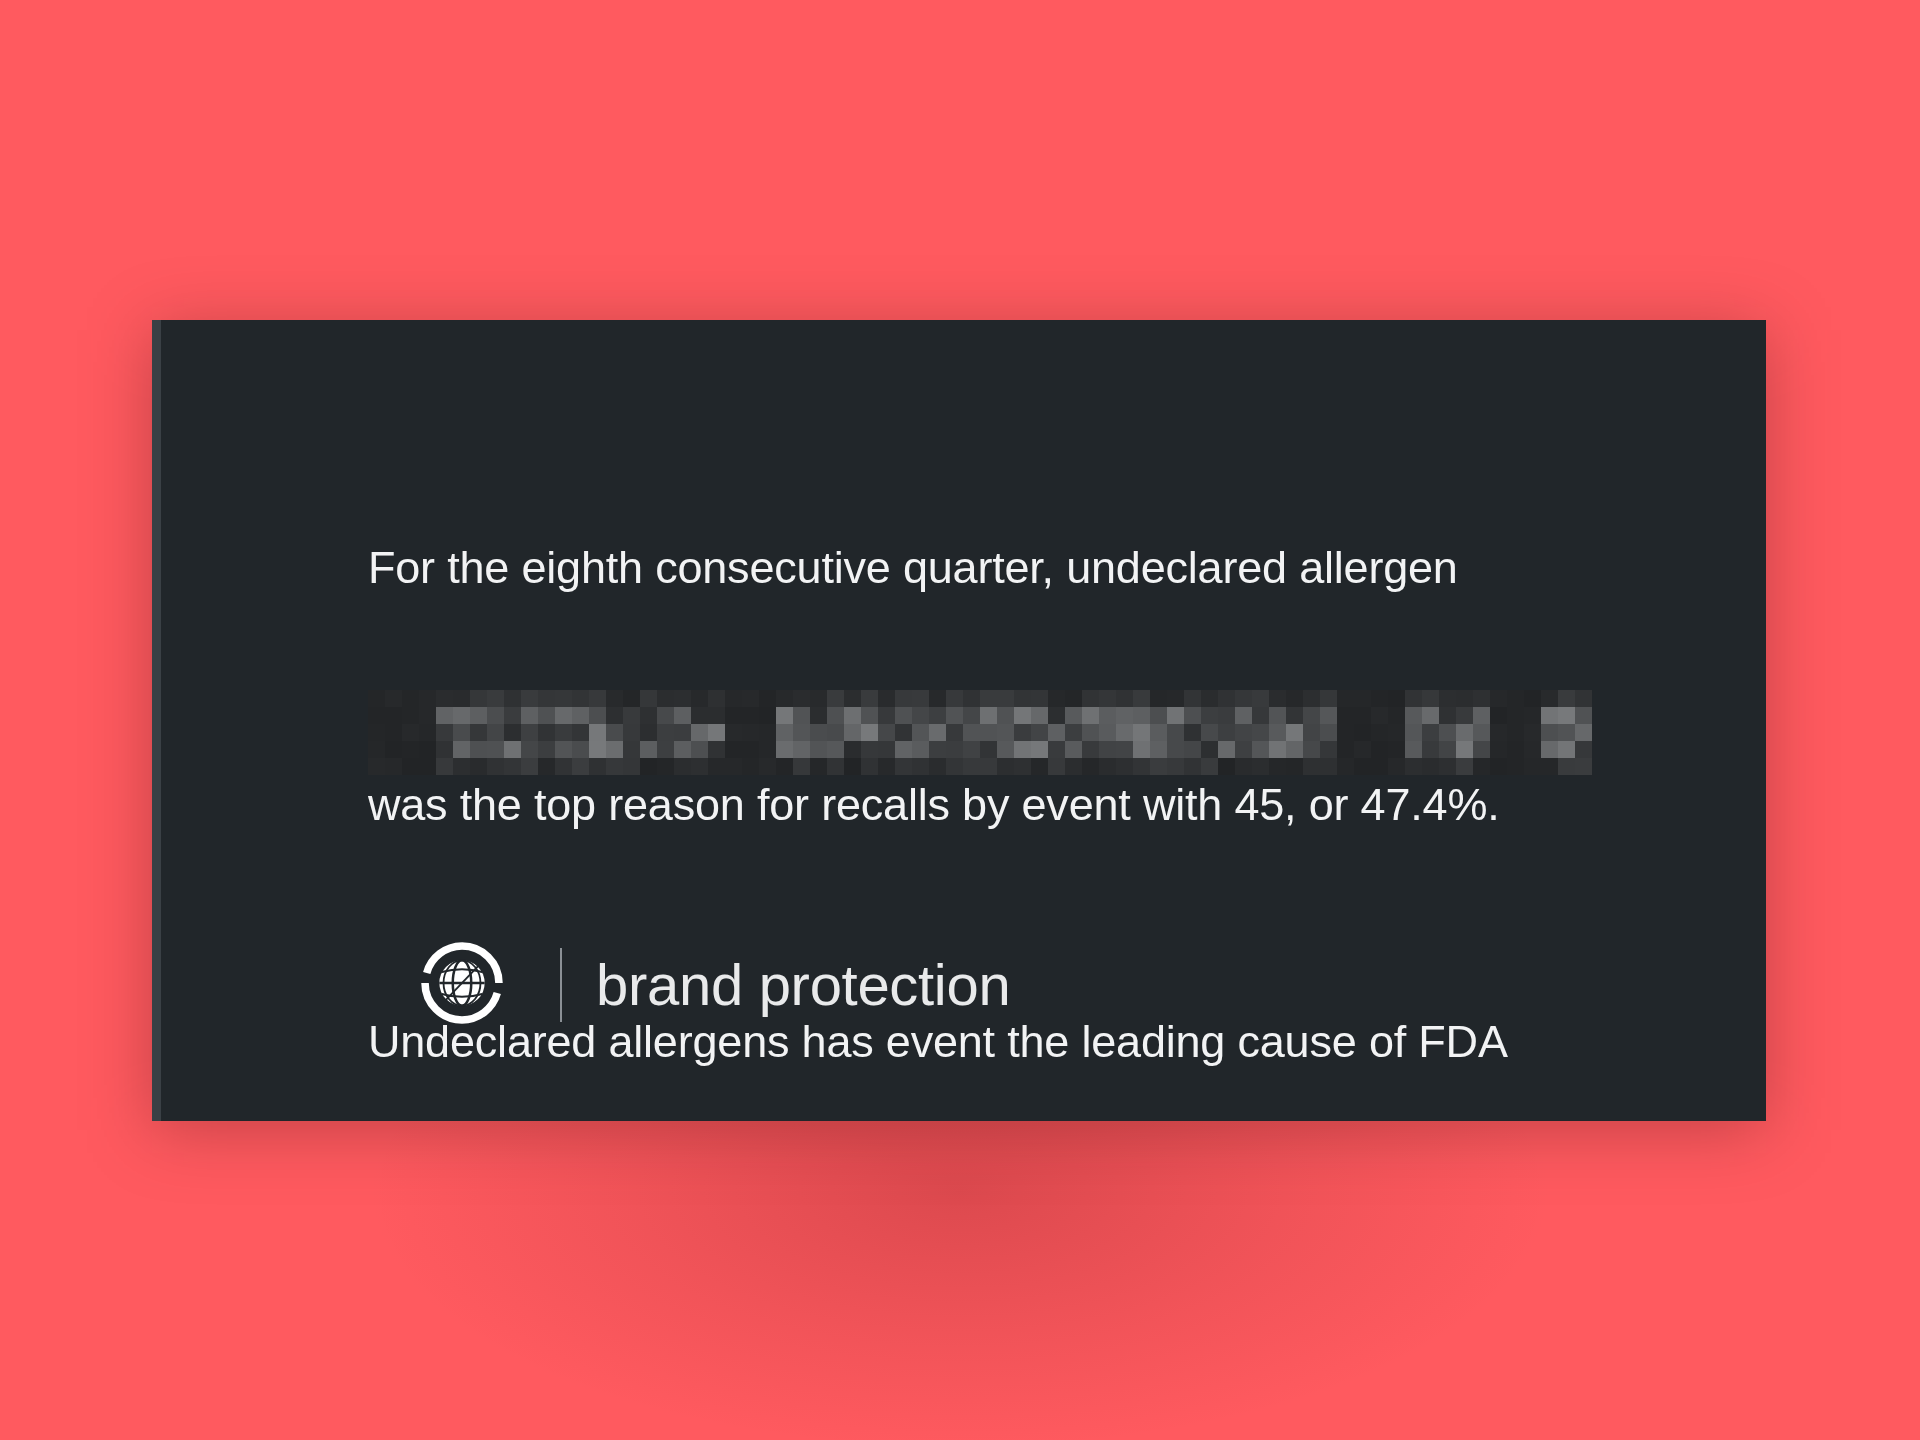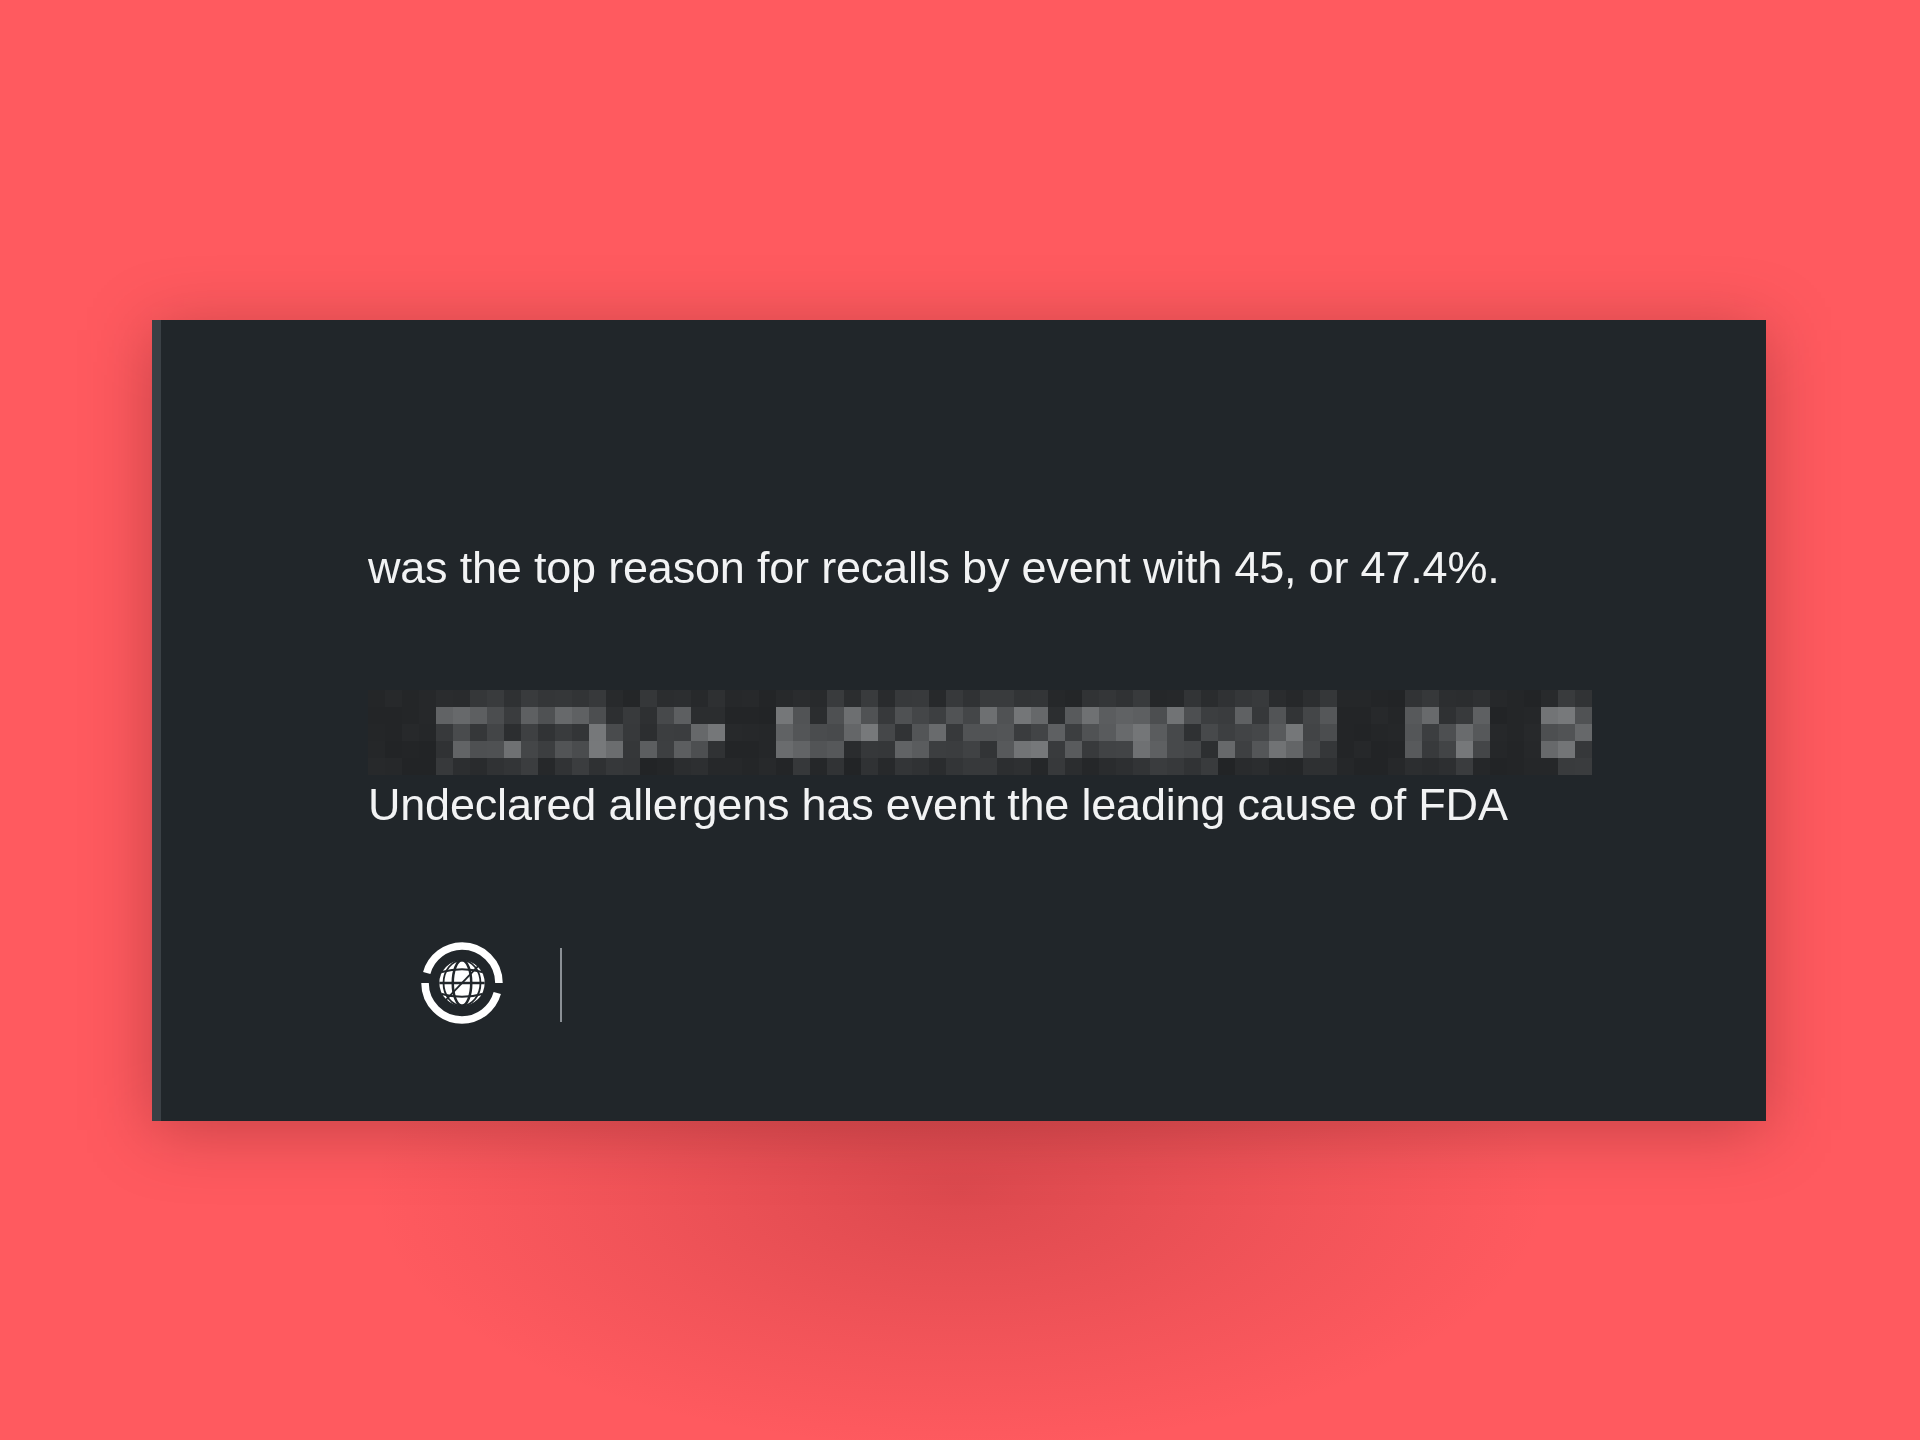--- a/index.html
+++ b/index.html
@@ -130,20 +130,21 @@
 
 <div class="bg-vignette"></div>
 
 <div class="card-shadow"></div>
 
 <div class="card">
 
   <div class="card-edge"></div>
 
   <div class="statement">
+    <span class="line">For the eighth consecutive quarter, undeclared allergen</span>
     <span class="line">was the top reason for recalls by event with 45, or 47.4%.</span>
     <span class="line">Undeclared allergens has event the leading cause of FDA</span>
     
   </div>
 
   <div class="redaction" id="redaction">
       <span class="mos" style="left: 0px; top: 0px; width: 17px; height: 17px; background: rgb(36, 38, 40);"></span>
       <span class="mos" style="left: 17px; top: 0px; width: 17px; height: 17px; background: rgb(39, 41, 43);"></span>
       <span class="mos" style="left: 34px; top: 0px; width: 17px; height: 17px; background: rgb(36, 38, 40);"></span>
       <span class="mos" style="left: 51px; top: 0px; width: 17px; height: 17px; background: rgb(38, 40, 42);"></span>
@@ -518,15 +519,16 @@
 
         <ellipse cx="50" cy="50" rx="11" ry="27" fill="none" stroke="#21262a" stroke-width="3"></ellipse>
         <ellipse cx="50" cy="50" rx="22" ry="27" fill="none" stroke="#21262a" stroke-width="2.2"></ellipse>
         <line x1="23" y1="50" x2="77" y2="50" stroke="#21262a" stroke-width="3"></line>
         <path d="M 26 37 Q 50 30 74 37" fill="none" stroke="#21262a" stroke-width="2.4"></path>
         <path d="M 26 63 Q 50 70 74 63" fill="none" stroke="#21262a" stroke-width="2.4"></path>
         <line x1="30" y1="71" x2="70" y2="29" stroke="#21262a" stroke-width="2.2"></line>
       </svg>
     </span>
     <span class="logo-divider"></span>
+    <span class="tagline">brand protection</span>
   </div>
 
 </div>
 
 </body></html>

